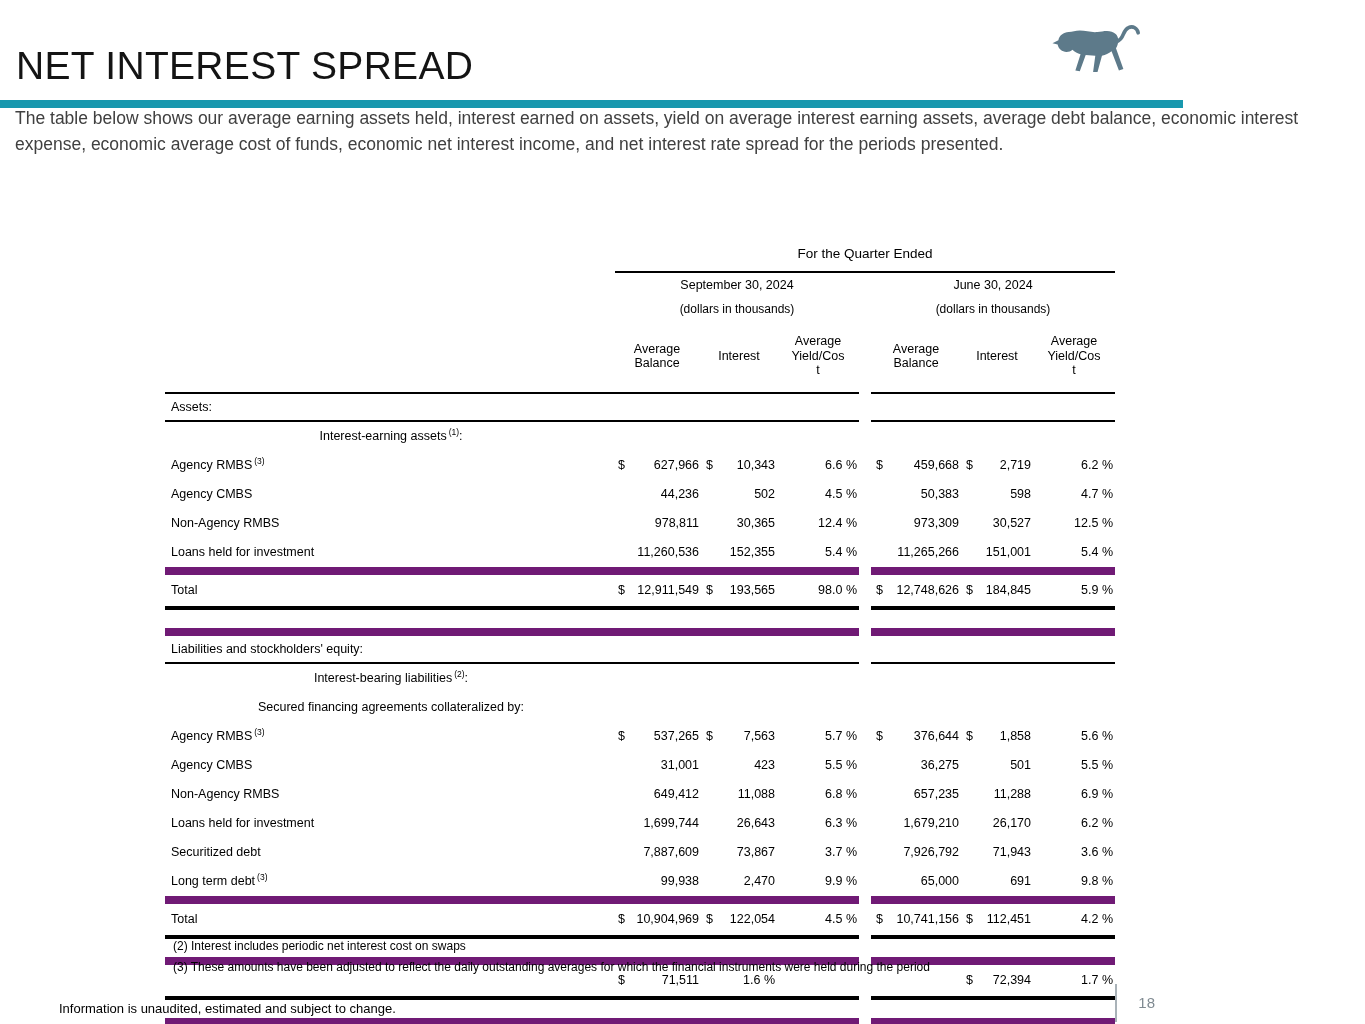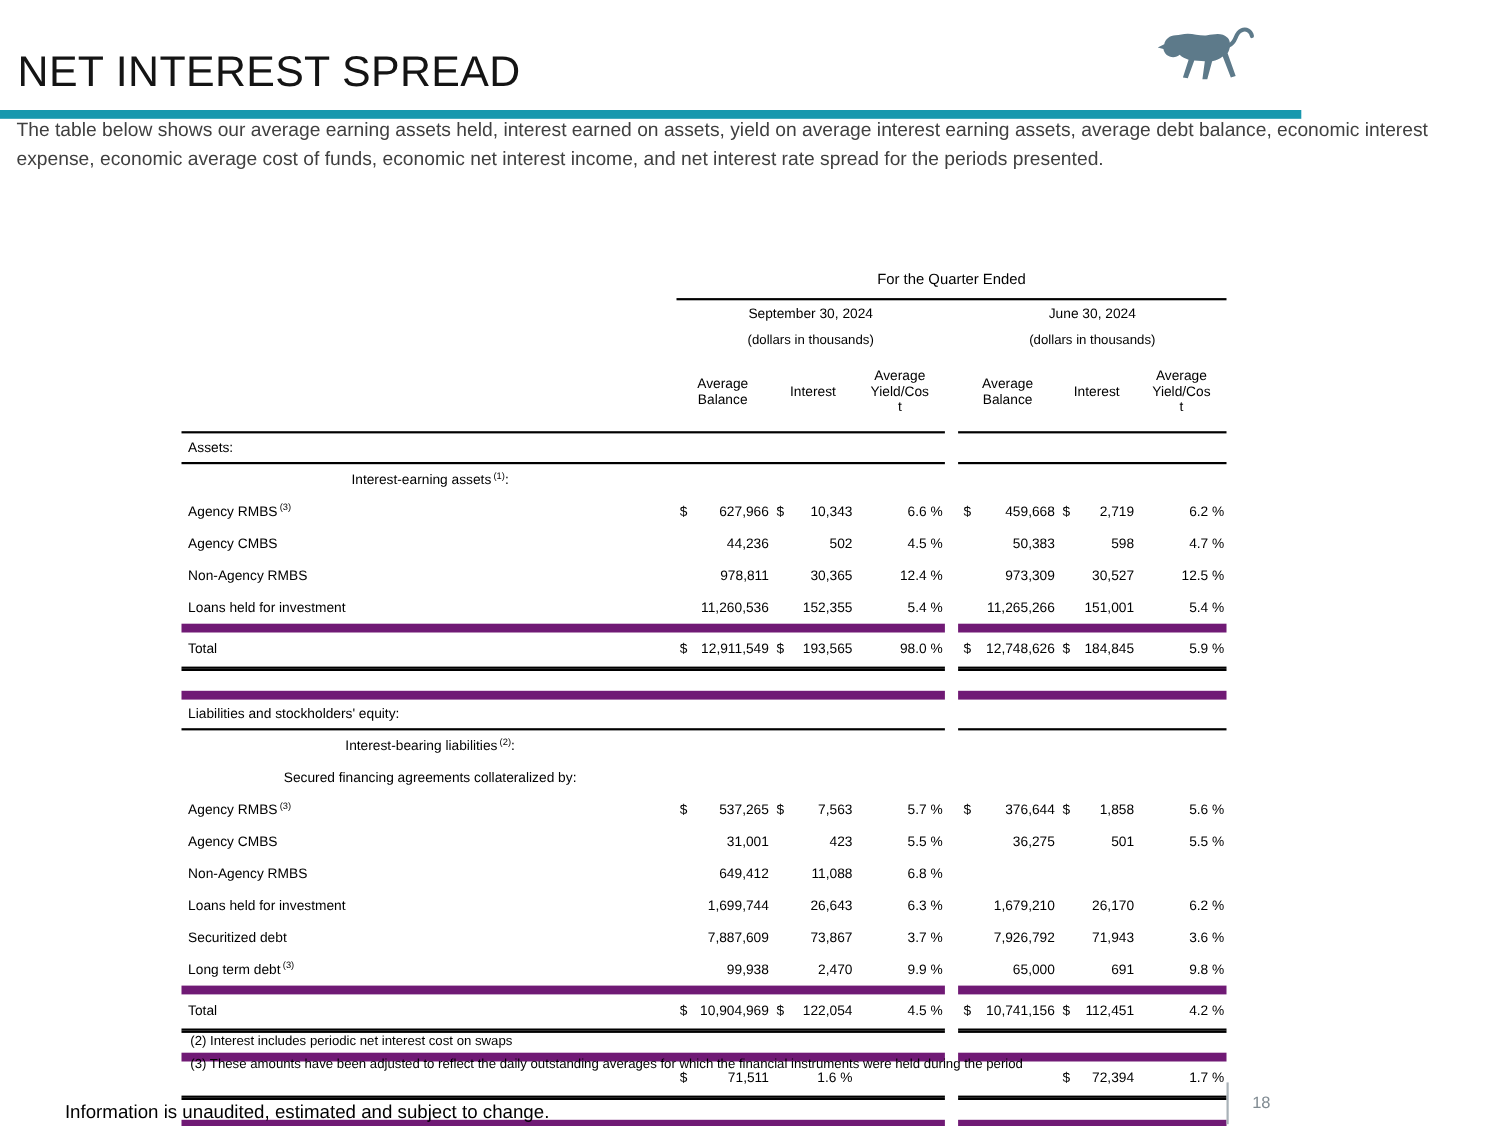--- a/index.html
+++ b/index.html
@@ -53,21 +53,21 @@
   .dbl-bottom .seg::after{content:"";position:absolute;left:0;right:0;bottom:-4px;border-bottom:2px solid #000;}
 
   .trow.section .cell{min-height:22px;}
   .trow.subheader .cell{min-height:25px;justify-content:center;}
   .trow.data .cell{min-height:25px;}
   .trow.total .cell{min-height:27px;}
   .trow.ratio .cell{min-height:30px;align-items:flex-end;padding-bottom:5px;}
 
   
   .footnotes{position:absolute;left:173px;top:936px;font-size:12px;line-height:20.5px;color:#000;}
-  .footer-note{position:absolute;left:59px;top:1001px;font-size:17px;color:#000;}
+  .footer-note{position:absolute;left:59px;top:1001px;font-size:13px;color:#000;}
   .page-divider{position:absolute;right:66px;top:984px;width:2px;height:38px;background:#a9b2b8;}
   .page-number{position:absolute;right:28px;top:994px;font-size:15px;color:var(--pagenum,#808b92);}
 </style>
 </head>
 <body>
 
 <div class="slide">
 
   <h1 class="title">NET INTEREST SPREAD</h1>
 
@@ -428,20 +428,31 @@
               <span class="val">649,412</span>
             </div>
             <div class="cell int">
               <span class="val">11,088</span>
             </div>
             <div class="cell yld">
               <span class="val">6.8 %</span>
             </div>
           </div>
           <div class="gapcol"></div>
+          <div class="seg seg-right">
+            <div class="cell bal">
+              <span class="val">657,235</span>
+            </div>
+            <div class="cell int">
+              <span class="val">11,288</span>
+            </div>
+            <div class="cell yld">
+              <span class="val">6.9 %</span>
+            </div>
+          </div>
         </div>
         <div class="trow data">
           <div class="seg seg-left">
             <div class="cell label ind3">
               <span>Loans held for investment</span>
             </div>
             <div class="cell bal">
               <span class="val">1,699,744</span>
             </div>
             <div class="cell int">

